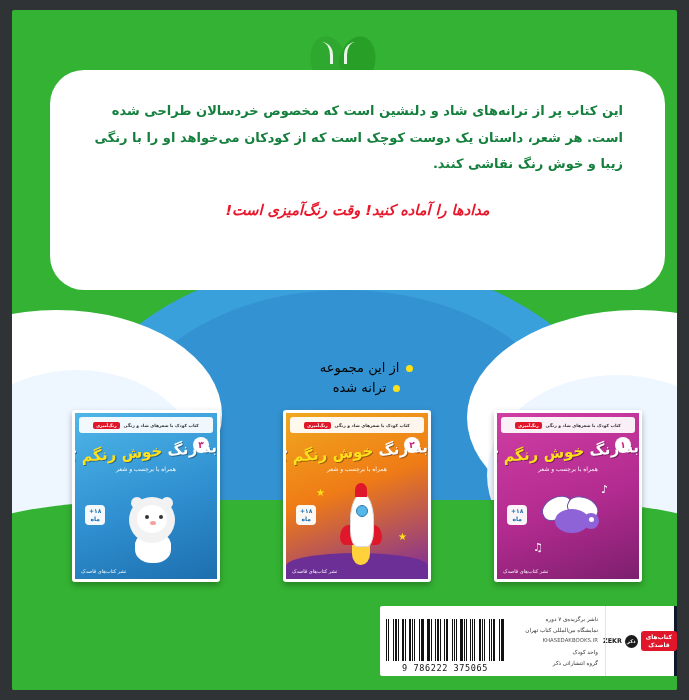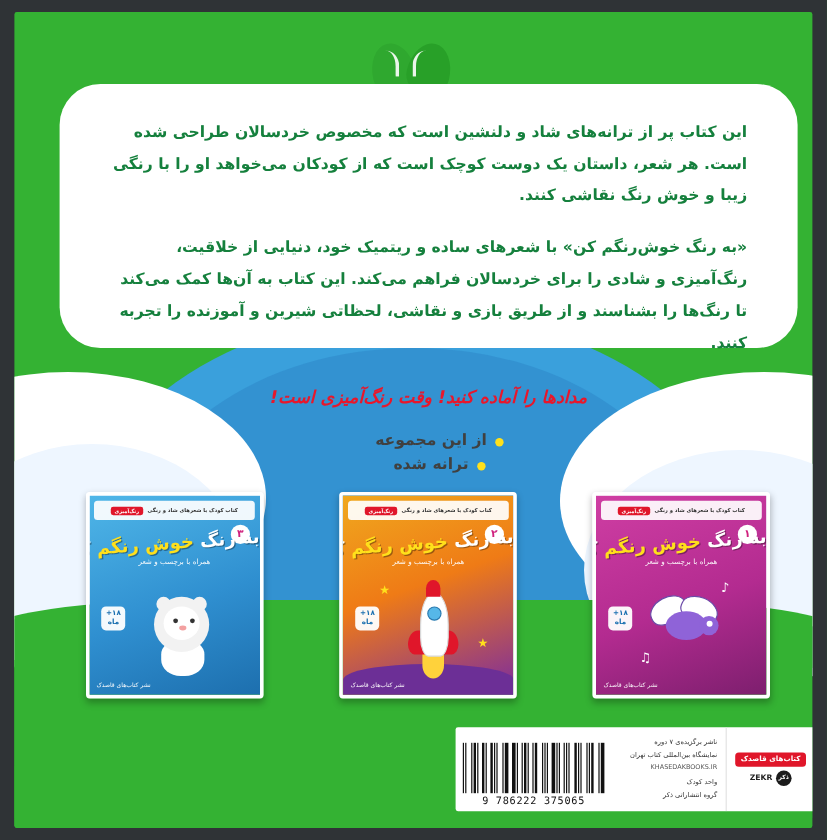--- a/index.html
+++ b/index.html
@@ -124,21 +124,21 @@
 
   
   .series {
     position:absolute;
     left:0; right:0; top:348px;
     text-align:center;
     direction:rtl;
   }
   .series .line {
     display:flex; align-items:center; justify-content:center; gap:7px;
-    font-size:13px; font-weight:bold; color:#404040;
+    font-size:13px; font-weight:normal; color:#000000;
     line-height:1.55;
     padding-left:44px;
   }
   .series .dot {
     width:7px; height:7px; border-radius:50%;
     background:#ffe01b;
     display:inline-block;
   }
 
   
@@ -287,22 +287,22 @@
     border-right:1px solid #e3e3e3;
   }
   .pub-line {
     font-size:5.6px; color:#333; text-align:right; line-height:1.45;
   }
   .pub-site { font-size:5.4px; color:#555; }
   .logo-box {
     width:74px;
     padding:5px 4px;
     box-sizing:border-box;
-    display:flex; flex-direction:column; align-items:center; justify-content:center; gap:3px;
-    border-right:1px solid #0f172a;
+    display:flex; flex-direction:row; align-items:center; justify-content:center; gap:3px;
+    border-right:6px solid #0f172a;
   }
   .logo-badge {
     background:#e0162a; color:#fff;
     font-size:6px; font-weight:bold;
     border-radius:3px; padding:2px 5px;
     text-align:center; line-height:1.3;
   }
   .logo-zekr {
     display:flex; align-items:center; gap:3px;
     font-size:6.4px; color:#222; font-weight:bold;
@@ -334,21 +334,20 @@
 
     <div class="leaf-wrap">
       <div class="leaf l"></div>
       <div class="leaf r"></div>
       <div class="leaf-stem"></div>
       <div class="leaf-stem r"></div>
     </div>
 
     <div class="card">
       <p class="tight">این کتاب پر از ترانه‌های شاد و دلنشین است که مخصوص خردسالان طراحی شده است. هر شعر، داستان یک دوست کوچک است که از کودکان می‌خواهد او را با رنگی زیبا و خوش رنگ نقاشی کنند.</p>
-      <p>«به رنگ خوش‌رنگم کن» با شعرهای ساده و ریتمیک خود، دنیایی از خلاقیت، رنگ‌آمیزی و شادی را برای خردسالان فراهم می‌کند. این کتاب به آن‌ها کمک می‌کند تا رنگ‌ها را بشناسند و از طریق بازی و نقاشی، لحظاتی شیرین و آموزنده را تجربه کنند.</p>
       <p class="cta">مدادها را آماده کنید! وقت رنگ‌آمیزی است!</p>
     </div>
 
     <div class="series">
       <div class="line">
         <span class="dot"></span>
         <span>از این مجموعه</span>
       </div>
       <div class="line">
         <span class="dot"></span>

